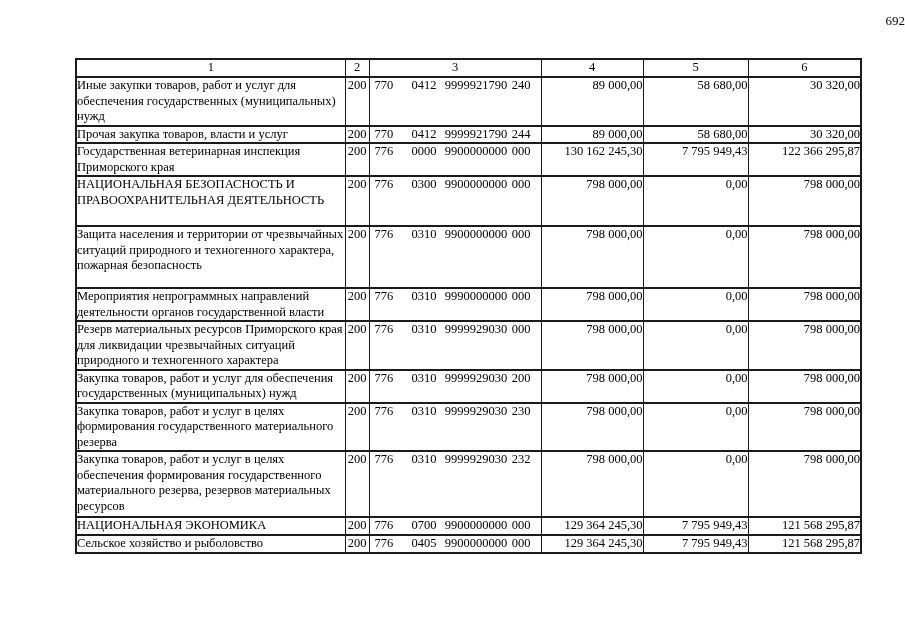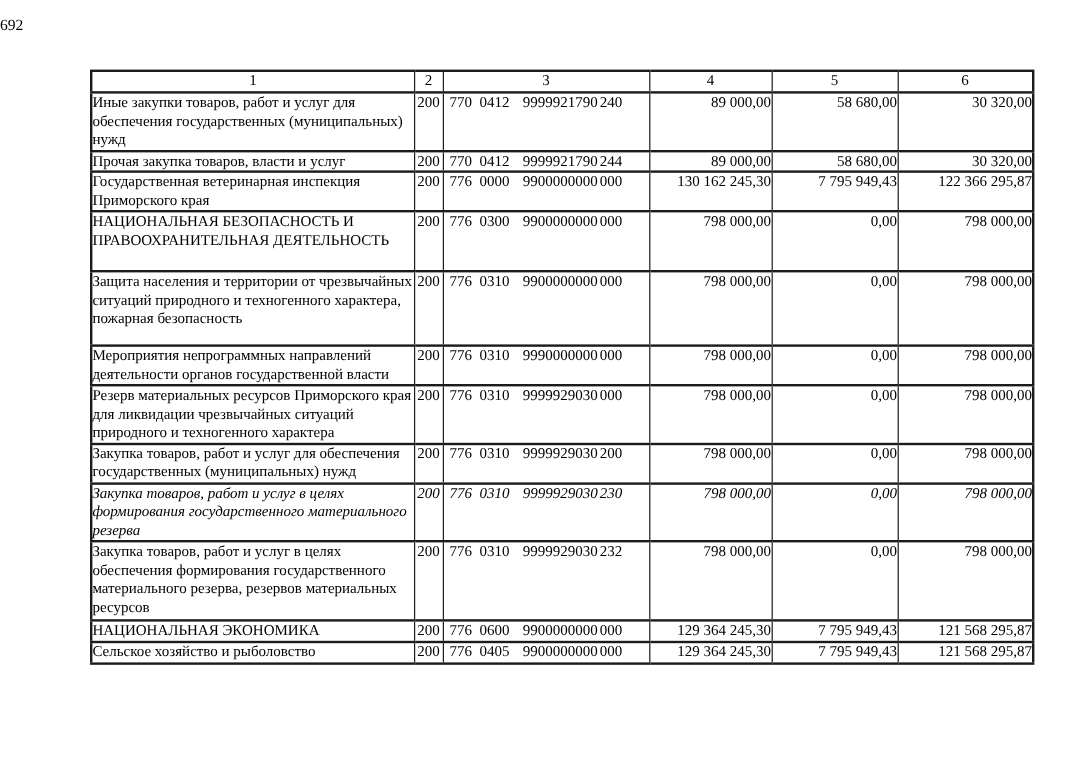--- a/index.html
+++ b/index.html
@@ -14,21 +14,21 @@
     width: 905px;
     height: 640px;
     background: #ffffff;
     overflow: hidden;
   }
   .page-number {
     position: absolute;
     top: 13px;
     left: 0;
     width: 905px;
-    text-align: left;
+    text-align: right;
     font-size: 13px;
     line-height: 16px;
   }
   table.budget {
     position: absolute;
     left: 75px;
     top: 58px;
     width: 785px;
     border-collapse: collapse;
     table-layout: fixed;
@@ -49,24 +49,24 @@
   table.budget th {
     text-align: center;
     height: 16px;
     line-height: 15px;
   }
   td.cell-name  { padding: 0 2px 0 3px; }
   td.cell-c2    { text-align: center; }
   td.cell-code  { }
   .code-row {
     display: flex;
-    padding: 0 22px 0 5px;
+    padding: 0 10px 0 5px;
   }
   .code-row .cp1 { width: 32px; }
-  .code-row .cp2 { width: 46px; }
+  .code-row .cp2 { width: 46px; text-align: center; }
   .code-row .cp3 { flex: 1; }
   .code-row .cp4 { width: 26px; text-align: right; }
   td.cell-amount {
     text-align: right;
     padding: 0 3px 0 2px;
     white-space: nowrap;
   }
 </style>
 </head>
 <body>
@@ -207,21 +207,21 @@
               <span class="cp1">776</span>
               <span class="cp2">0310</span>
               <span class="cp3">9999929030</span>
               <span class="cp4">200</span>
             </div>
           </td>
           <td class="cell-amount">798 000,00</td>
           <td class="cell-amount">0,00</td>
           <td class="cell-amount">798 000,00</td>
         </tr>
-        <tr style="height: 46px; font-style: italic;">
+        <tr style="height: 46px;">
           <td class="cell-name">Закупка товаров, работ и услуг в целях формирования государственного материального резерва</td>
           <td class="cell-c2">200</td>
           <td class="cell-code">
             <div class="code-row">
               <span class="cp1">776</span>
               <span class="cp2">0310</span>
               <span class="cp3">9999929030</span>
               <span class="cp4">230</span>
             </div>
           </td>
@@ -243,21 +243,21 @@
           <td class="cell-amount">798 000,00</td>
           <td class="cell-amount">0,00</td>
           <td class="cell-amount">798 000,00</td>
         </tr>
         <tr style="height: 18px;">
           <td class="cell-name">НАЦИОНАЛЬНАЯ ЭКОНОМИКА</td>
           <td class="cell-c2">200</td>
           <td class="cell-code">
             <div class="code-row">
               <span class="cp1">776</span>
-              <span class="cp2">0600</span>
+              <span class="cp2">0700</span>
               <span class="cp3">9900000000</span>
               <span class="cp4">000</span>
             </div>
           </td>
           <td class="cell-amount">129 364 245,30</td>
           <td class="cell-amount">7 795 949,43</td>
           <td class="cell-amount">121 568 295,87</td>
         </tr>
         <tr style="height: 16px;">
           <td class="cell-name">Сельское хозяйство и рыболовство</td>

